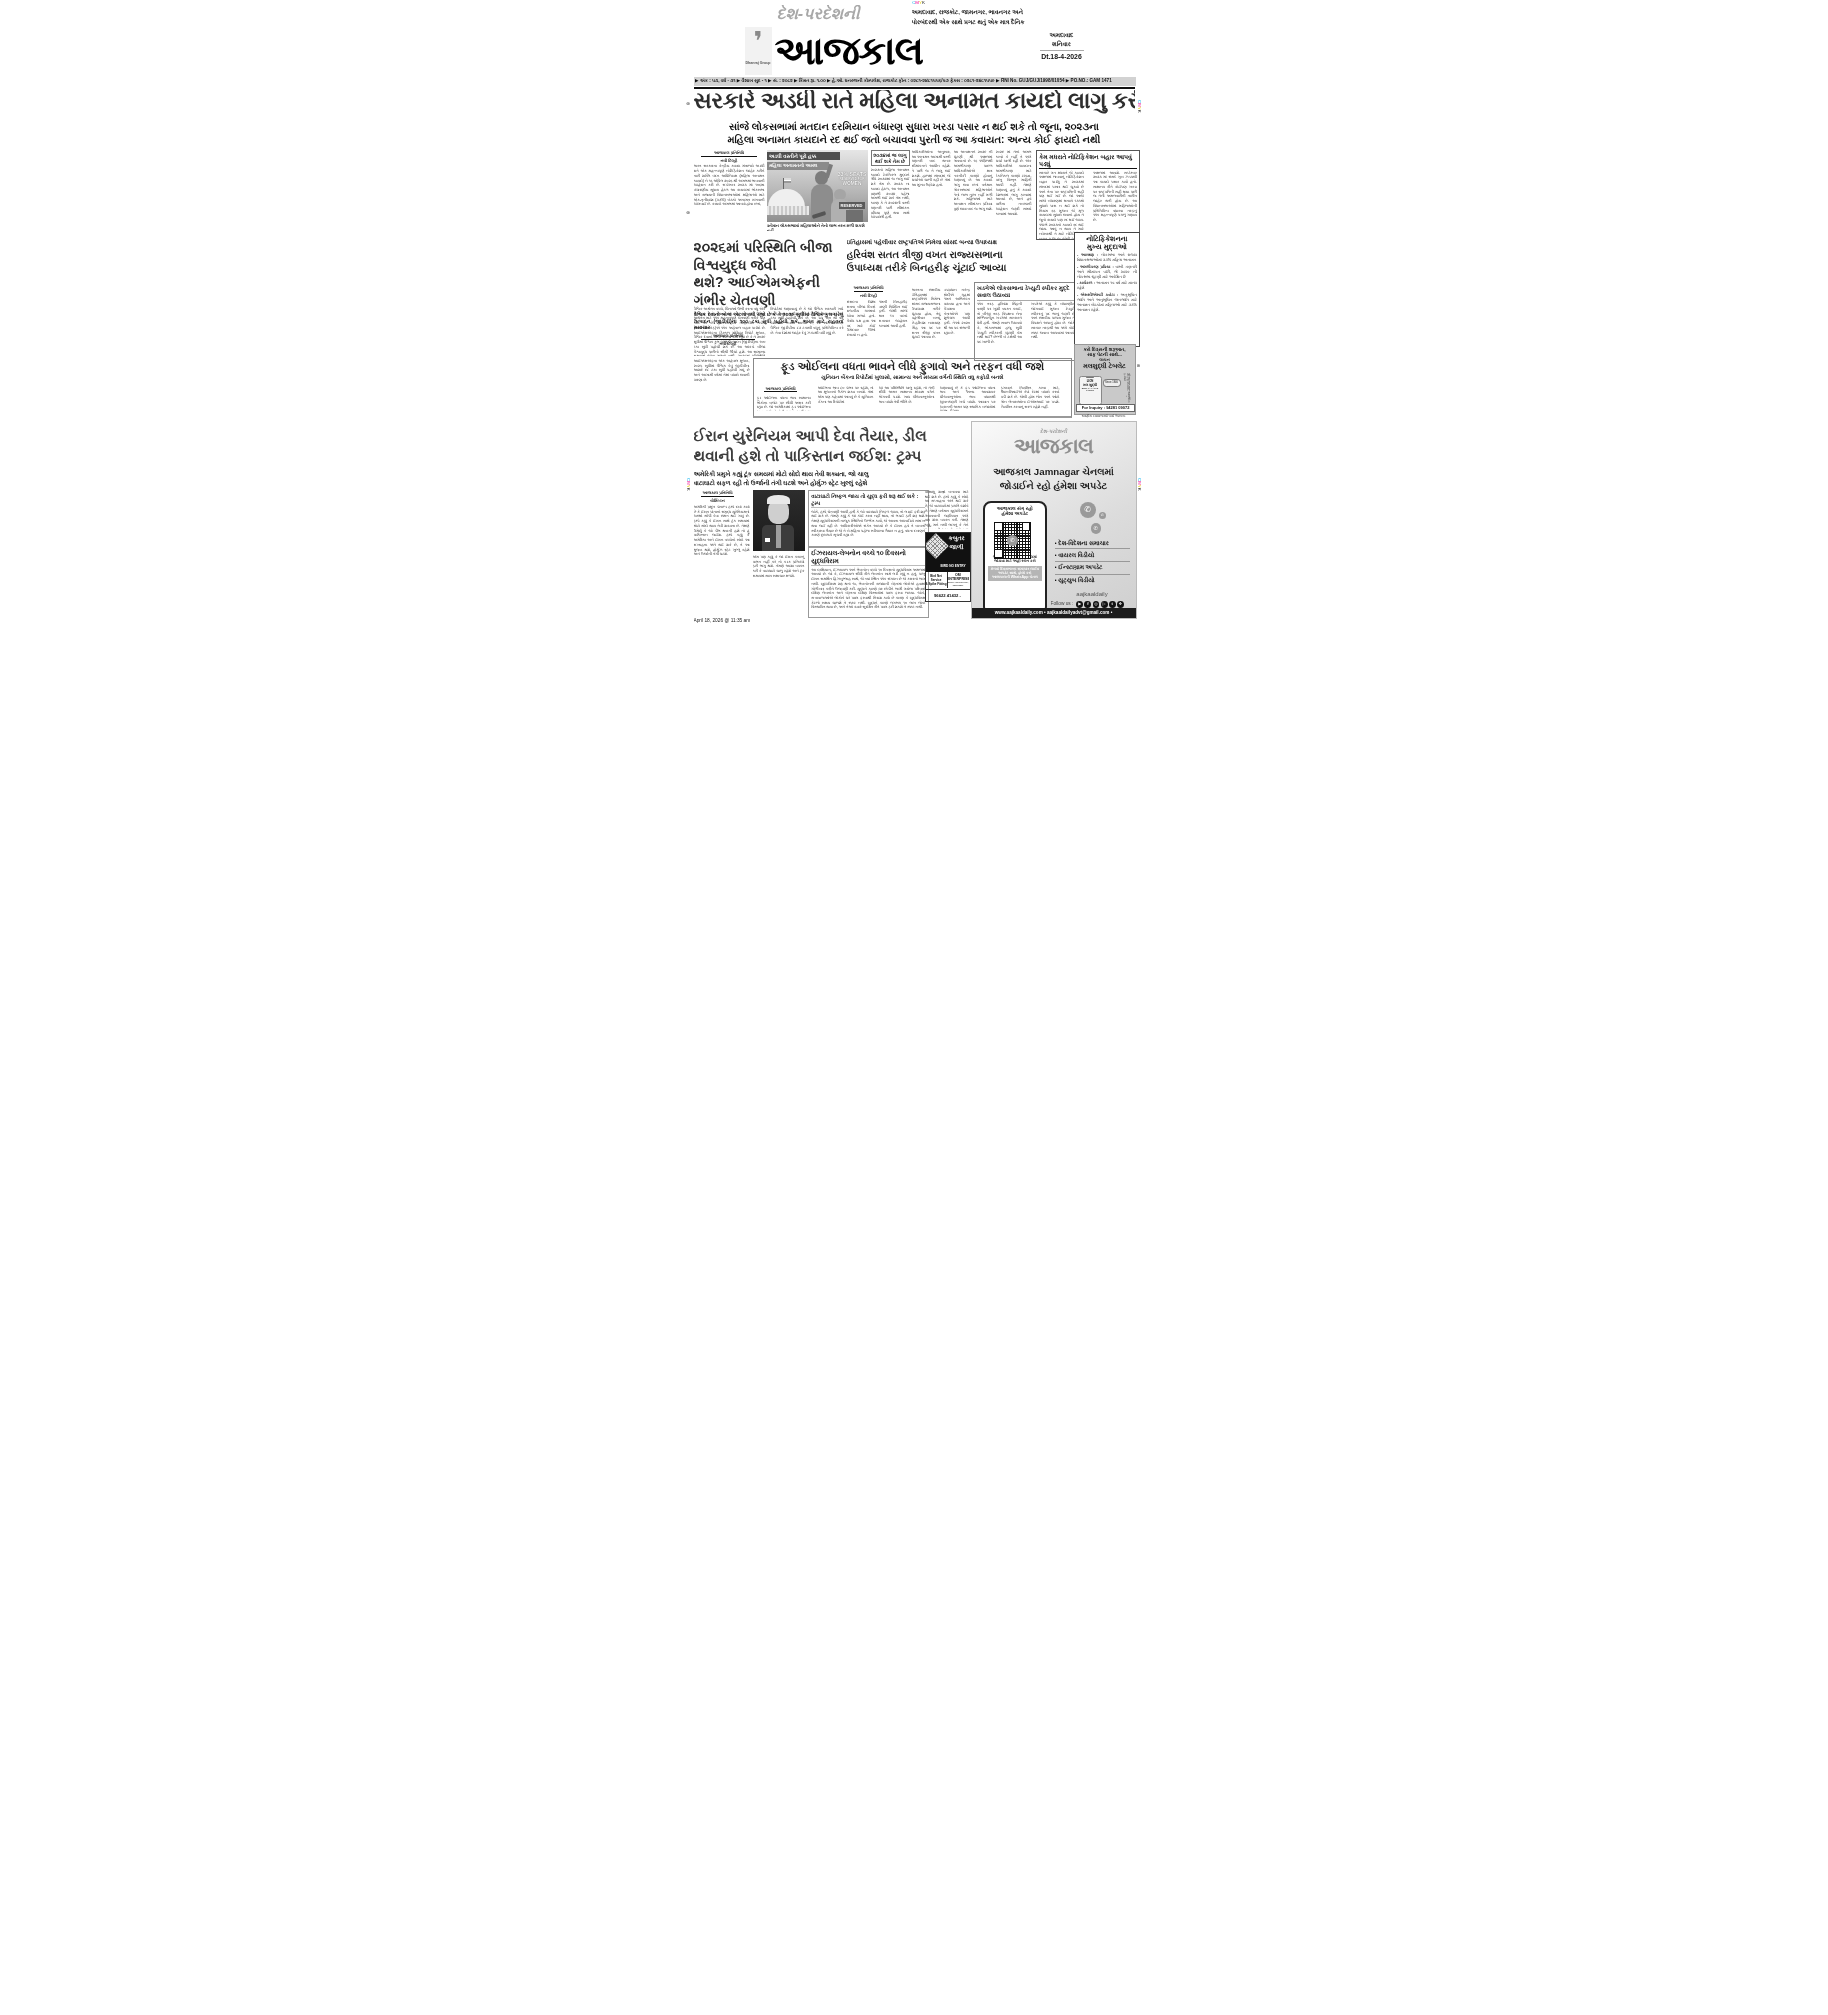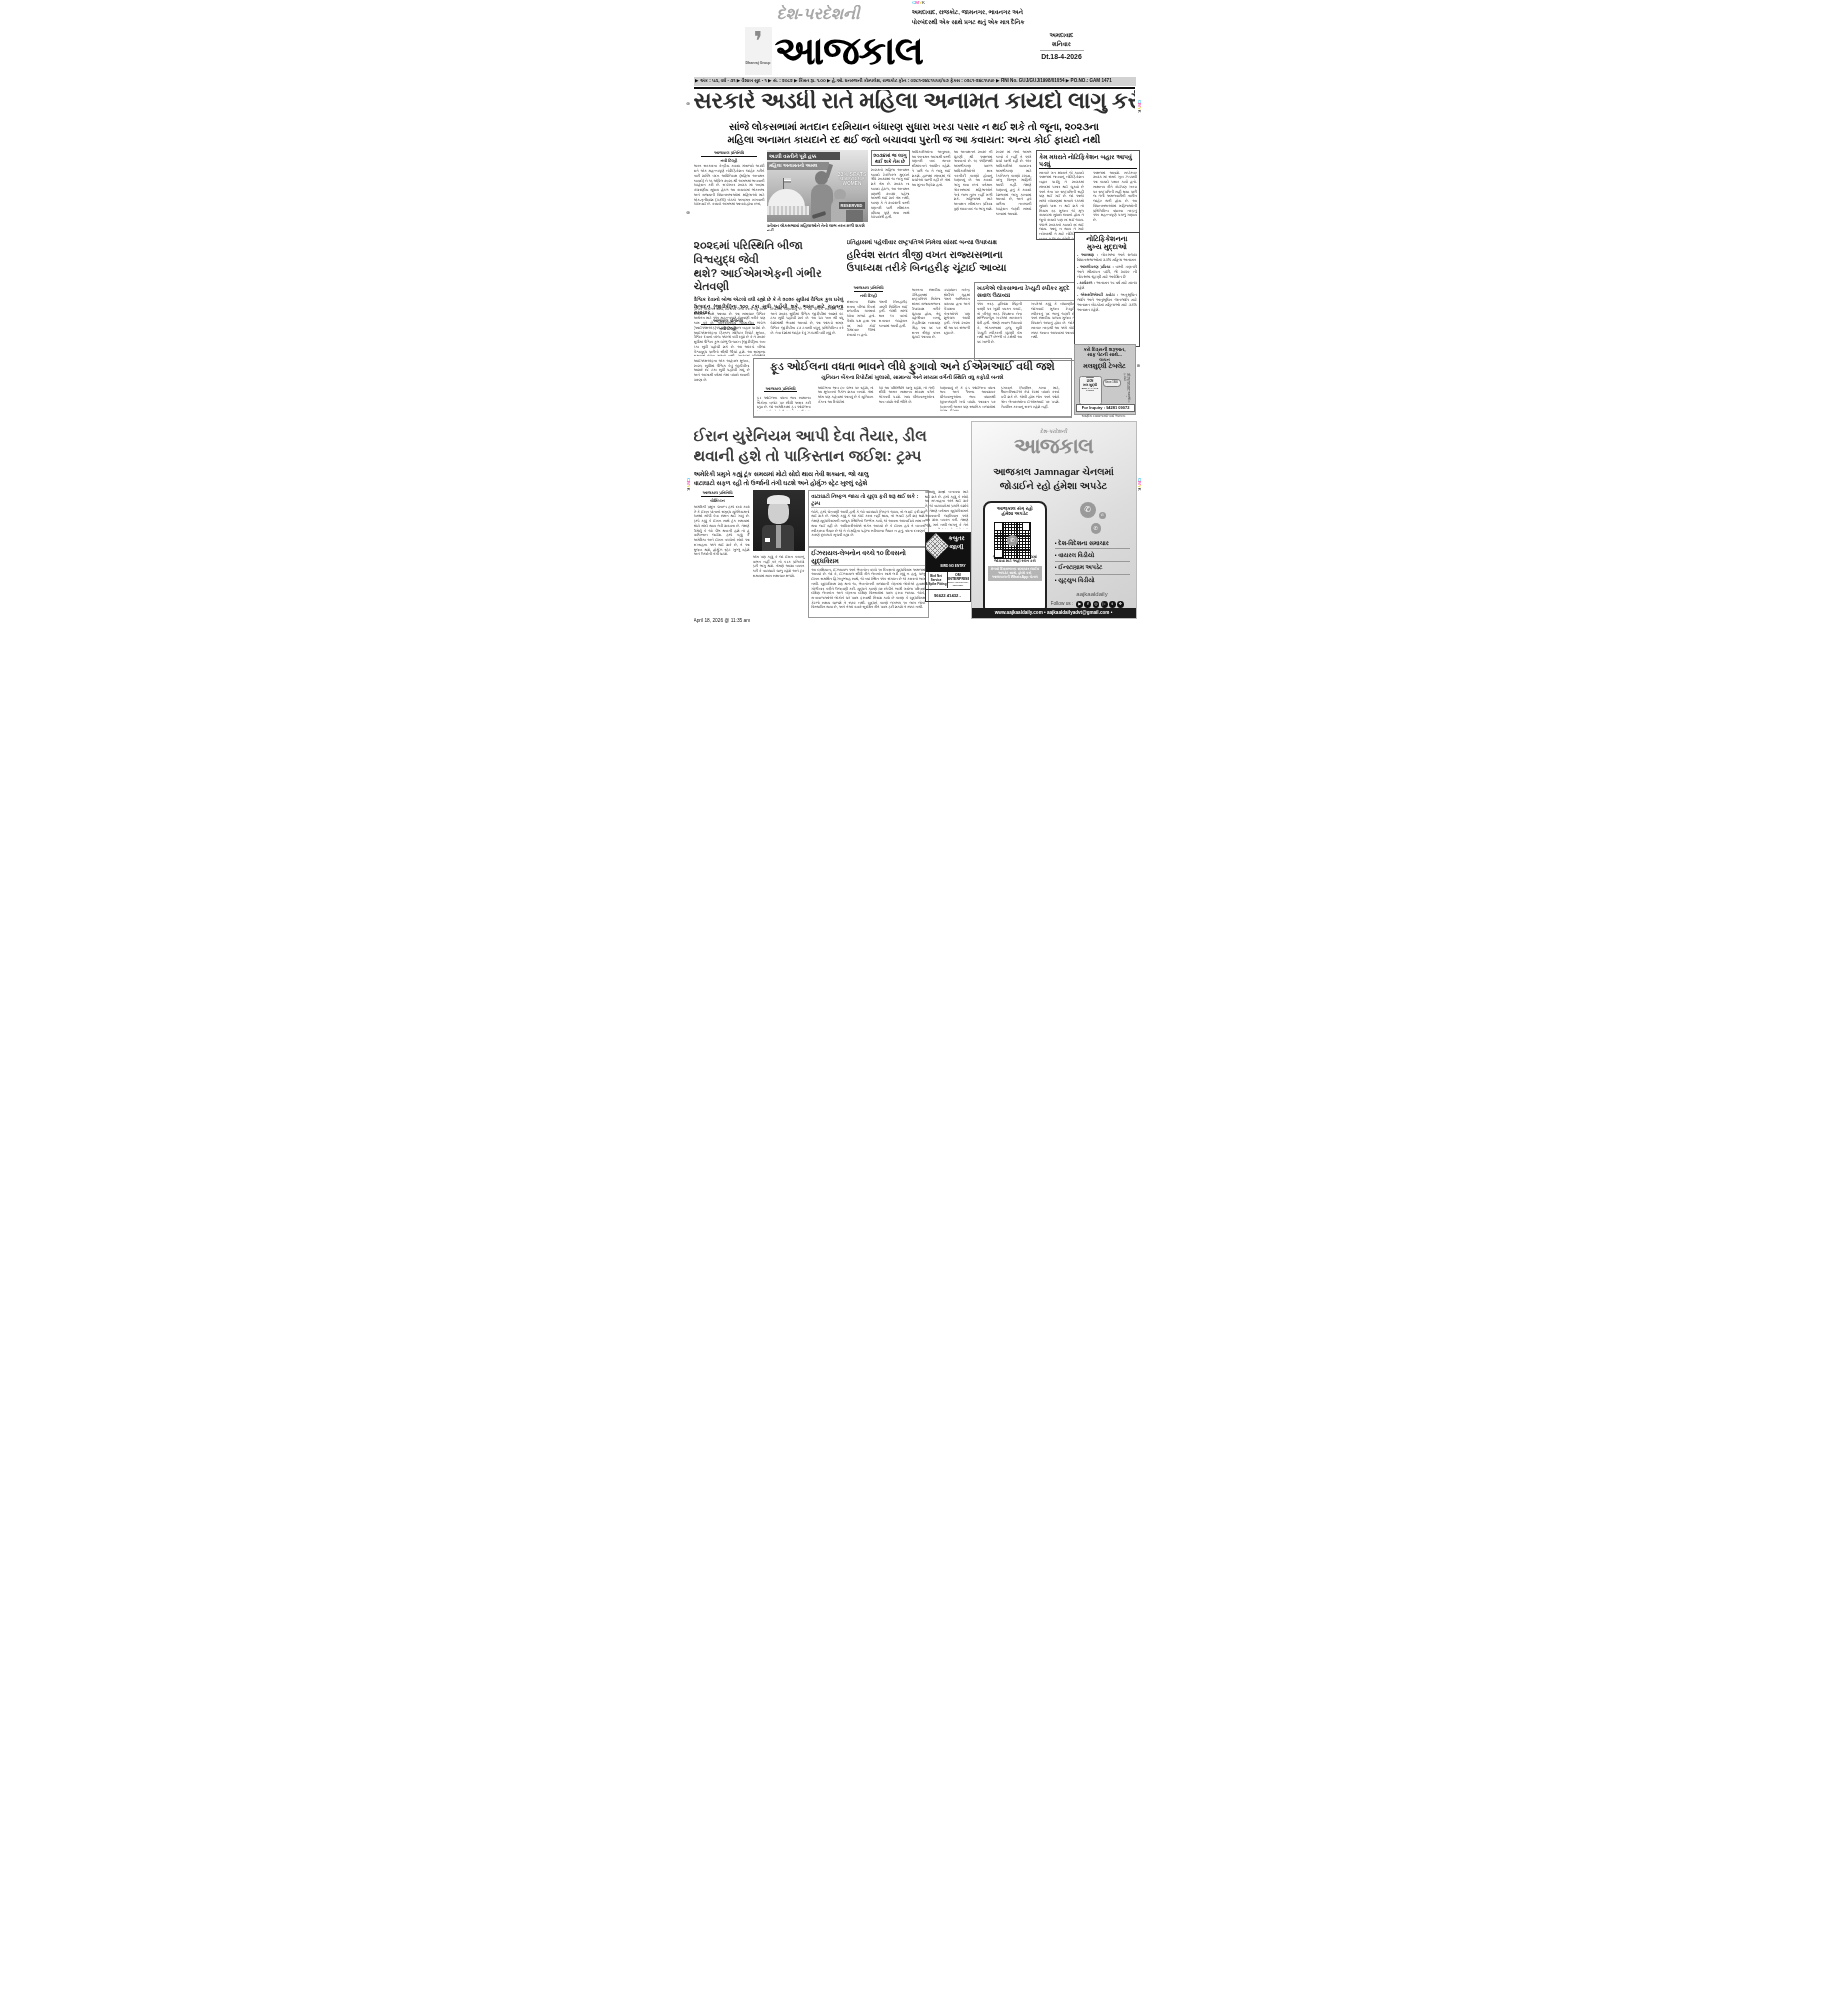--- a/index.html
+++ b/index.html
@@ -120,21 +120,21 @@
   <div class="abs body-txt jus" style="left:268px;top:150px;width:39px;height:85px;">આ અનામતને ૨૦૨૯ ની ચૂંટણી થી અમલમાં લાવવાનો છે. ૧૬ એપ્રિલથી અમલીકરણ પાછળ અધિકારીઓએ માત્ર તકનીકી કારણો હોવાનું જણાવ્યું છે. આ કાયદો લાગુ થવા છતાં વર્તમાન લોકસભામાં મહિલાઓને તેનો લાભ તુરંત નહીં મળી શકે. મહિલાઓ માટે અનામત સીમાંકન પ્રક્રિયા પૂર્ણ થયા બાદ જ લાગુ થશે.</div>
   <div class="abs body-txt jus" style="left:310px;top:150px;width:36px;height:85px;">૨૦૨૯ માં તેનો અમલ કરવો કે નહીં તે અંગે ચર્ચા ચાલી રહી છે. એક અધિકારીએ કાયદાના અમલીકરણ માટે ટેકનિકલ કારણો ટાંક્યા, પરંતુ વિસ્તૃત માહિતી આપી નહીં. તેમણે જણાવ્યું હતું કે કાયદો દેશભરમાં લાગુ કરવામાં આવ્યો છે, અને હવે પછીના તબક્કાની જાહેરાત જરૂરી સમયે કરવામાં આવશે.</div>
 
   <div class="abs boxed" style="left:350px;top:150px;width:98px;height:85px;border-color:#555;padding:1.6px 2.4px;">
     <div class="b" style="font-size:6.2px;border-bottom:1.2px solid #111;padding-bottom:1.2px;line-height:1.15;">કેમ મધરાતે નોટિફિકેશન બહાર આપવું પડ્યું</div>
     <div class="body-txt jus" style="float:left;width:45px;height:64px;margin-top:1.6px;">સરકારે ગત મધરાતે જે કાયદો અમલમાં લાવવાનું નોટિફિકેશન બહાર પાડ્યું તે ૨૦૨૩માં સંસદમાં પસાર થઈ ચુક્યો છે અને તેના પર રાષ્ટ્રપતિની સહી પણ થઈ ગઈ છે. જો આજે સાંજે બંધારણમાં થનારો ૧૩૧મો સુધારો પાસ ન થઈ શકે તો નિયમ ૬૬ મુજબ જે મૂળ કાયદામાં સુધારો થવાનો હોય તે જુનો કાયદો પણ રદ થઈ જાય. એટલે ૨૦૨૩નો કાયદો રદ થઈ જાય. આવું ન થાય તે માટે નવેસરથી તે માટે નોટિફિકેશન બહાર પડ્યું જ જેથી ૨૦૨૩નો કાયદો બચી જાય.</div>
     <div class="body-txt jus" style="float:right;width:44px;height:64px;margin-top:1.6px;">અમલમાં આવશે. સપ્ટેમ્બર ૨૦૨૩ માં સંસદે ખૂબ ઝડપથી આ કાયદો પસાર કર્યો હતો. સામાન્ય રીતે કોઈપણ ખરડા પર રાષ્ટ્રપતિની સહી થયા પછી જ તેની અમલવારીની તારીખ જાહેર થતી હોય છે. આ વિધાનસભાઓમાં મહિલાઓની પ્રતિનિધિત્વ વધારવા તરફનું એક મહત્ત્વપૂર્ણ પગલું ગણાય છે.</div>
   </div>
 
   <div class="abs" style="left:8px;top:239px;width:150px;height:117px;">
-    <div class="b" style="font-size:11px;line-height:1.25;color:#2c2c2c;">
+    <div class="b" style="font-size:14px;line-height:1.25;color:#2c2c2c;">
       <span>૨૦૨૬માં પરિસ્થિતિ બીજા વિશ્વયુદ્ધ જેવી</span><br>
       <span>થશે? આઈએમએફની ગંભીર ચેતવણી</span>
     </div>
     <div class="b jus" style="font-size:5px;margin-top:2.4px;line-height:1.3;">વૈશ્વિક દેવાનો બોજ એટલો વધી રહ્યો છે કે તે ૨૦૨૯ સુધીમાં વૈશ્વિક કુલ ઘરેલું ઉત્પાદન (જીડીપી)ના ૧૦૦ ટકા સુધી પહોંચી શકે, ભારત માટે રાહતના સમાચાર</div>
     <div style="width:69px;margin:2.4px auto 0 0;">
       <div class="byline">આજકાલ પ્રતિનિધિ</div>
       <div class="byline-rule"></div>
       <div class="byline">નવી દિલ્હી</div>
     </div>
     <div class="body-txt jus" style="position:absolute;left:0;top:68px;width:72px;height:49px;">વૈશ્વિક અર્થતંત્ર વચ્ચે, ચિંતાઓ ઉભી કરતા વધુ એક સમાચાર સામે આવ્યા છે. આ સમાચાર વૈશ્વિક અર્થતંત્ર માટે એક મહત્ત્વપૂર્ણ ચેતવણી તરીકે પણ કામ કરે છે. આંતરરાષ્ટ્રીય નાણાકીય ભંડોળ (આઈએમએફ)એ એક અહેવાલ બહાર પાડ્યો છે. આઈએમએફના ફિસ્કલ મોનિટર રિપોર્ટ મુજબ, વૈશ્વિક દેવાનો બોજ એટલો વધી રહ્યો છે કે તે ૨૦૨૯ સુધીમાં વૈશ્વિક કુલ ઘરેલું ઉત્પાદન (જીડીપી)ના ૧૦૦ ટકા સુધી પહોંચી શકે છે. આ આંકડો બીજા વિશ્વયુદ્ધ પછીનો સૌથી ઊંચો હશે. આ સામાન્ય સમયમાં જોવા મળતો નથી, ૨૦૨૬માં પરિસ્થિતિ બીજા વિશ્વયુદ્ધ જેવી થઈ શકે છે.</div>
@@ -202,21 +202,21 @@
       <div class="ctr" style="font-size:2.2px;">BEST LAXATIVE TABLET</div>
     </div>
     <div class="abs vert" style="left:48px;top:28px;height:32px;font-size:2.8px;color:#333;">શ્રી નટનારાયણ આયુર્વેદિક ફાર્મસી</div>
     <div class="abs vert" style="left:52px;top:28px;height:32px;font-size:2.2px;color:#555;">An ISO 9001:2015 &amp; GMP Certified Company</div>
     <div class="abs ctr" style="left:28px;top:34px;width:16px;height:5.6px;font-size:2.6px;border:0.4px solid #777;border-radius:3.2px;line-height:5.6px;background:#eee;">Since 1946</div>
     <div class="abs ctr b" style="left:1.6px;top:59px;width:57px;height:6.4px;background:#fff;border:0.4px solid #666;font-size:4px;line-height:6.4px;">For Inquiry : 94281 09072</div>
   </div>
   <div class="abs ctr" style="left:388px;top:414px;width:60px;font-size:3.2px;">જાણીતા દવાવાળાઓ પાસે ઉપલબ્ધ</div>
 
   <div class="abs" style="left:67px;top:358px;width:313px;height:55px;border:0.8px solid #888;border-bottom:2.4px solid #999;padding:0.8px 2.4px;">
-    <div class="ctr b" style="font-size:11px;color:#1e1e1e;">ફૂડ ઓઈલના વધતા ભાવને લીધે ફુગાવો અને ઈએમઆઈ વધી જશે</div>
+    <div class="ctr b" style="font-size:11px;color:#1e1e1e;">ફૂડ ઓઈલના વધતા ભાવને લીધે ફુગાવો અને તરફન વધી જશે</div>
     <div class="ctr b" style="font-size:5.4px;margin-top:0.8px;">યુનિયન બેંકના રિપોર્ટમાં ખુલાસો, સામાન્ય અને મધ્યમ વર્ગની સ્થિતિ વધુ કફોડી બનશે</div>
     <div class="abs" style="left:3.2px;top:26.6px;width:48px;">
       <div class="byline">આજકાલ પ્રતિનિધિ</div>
       <div class="byline-rule"></div>
     </div>
     <div class="abs body-txt jus" style="left:3.2px;top:37px;width:54px;height:14.5px;">ફૂડ ઓઈલના વધતા ભાવ સામાન્ય લોકોના બજેટ પર સીધી અસર કરી રહ્યા છે. જો અમેરિકામાં ફૂડ ઓઈલના ભાવ વધશે તો તેની અસર અહીં પણ થશે.</div>
     <div class="abs body-txt jus" style="left:64px;top:26.6px;width:56px;height:25px;">ઓઈલના ભાવ ૮૦ ડોલર પર રહેશે, તો આ મુજબનો ઉકેલ શક્ય બનશે. તેમાં એમ પણ કહેવામાં આવ્યું છે કે યુનિયન બેંકના આ રિપોર્ટમાં</div>
     <div class="abs body-txt jus" style="left:125px;top:26.6px;width:56px;height:25px;">જો આ પરિસ્થિતિ ચાલુ રહેશે, તો તેની સીધી અસર સામાન્ય મધ્યમ વર્ગને ભોગવવી પડશે. ખાદ્ય ચીજવસ્તુઓના ભાવ વધશે તેવી ભીતિ છે.</div>
     <div class="abs body-txt jus" style="left:186px;top:26.6px;width:56px;height:25px;">જણાવાયું છે કે ફૂડ ઓઈલના વધતા ભાવ અને અન્ય આવશ્યક ચીજવસ્તુઓના ભાવ વધારાથી જીવનજરૂરી ખર્ચ વધશે. આયાત પર જકાતની અસર પણ સ્થાનિક બજારોમાં પેટ્રોલ, ડીઝલ</div>
     <div class="abs body-txt jus" style="left:247px;top:26.6px;width:59px;height:25px;">ફુગાવાને નિયંત્રિત કરવા માટે, આરબીઆઈએ રેપો રેટમાં વધારો કરવો પડી શકે છે. જેથી હોમ લોન અને ઓટો લોન લેનારાઓના ઈએમઆઈ પર પડશે. નિયંત્રિત કરવાનું સરળ રહેશે નહીં.</div>

